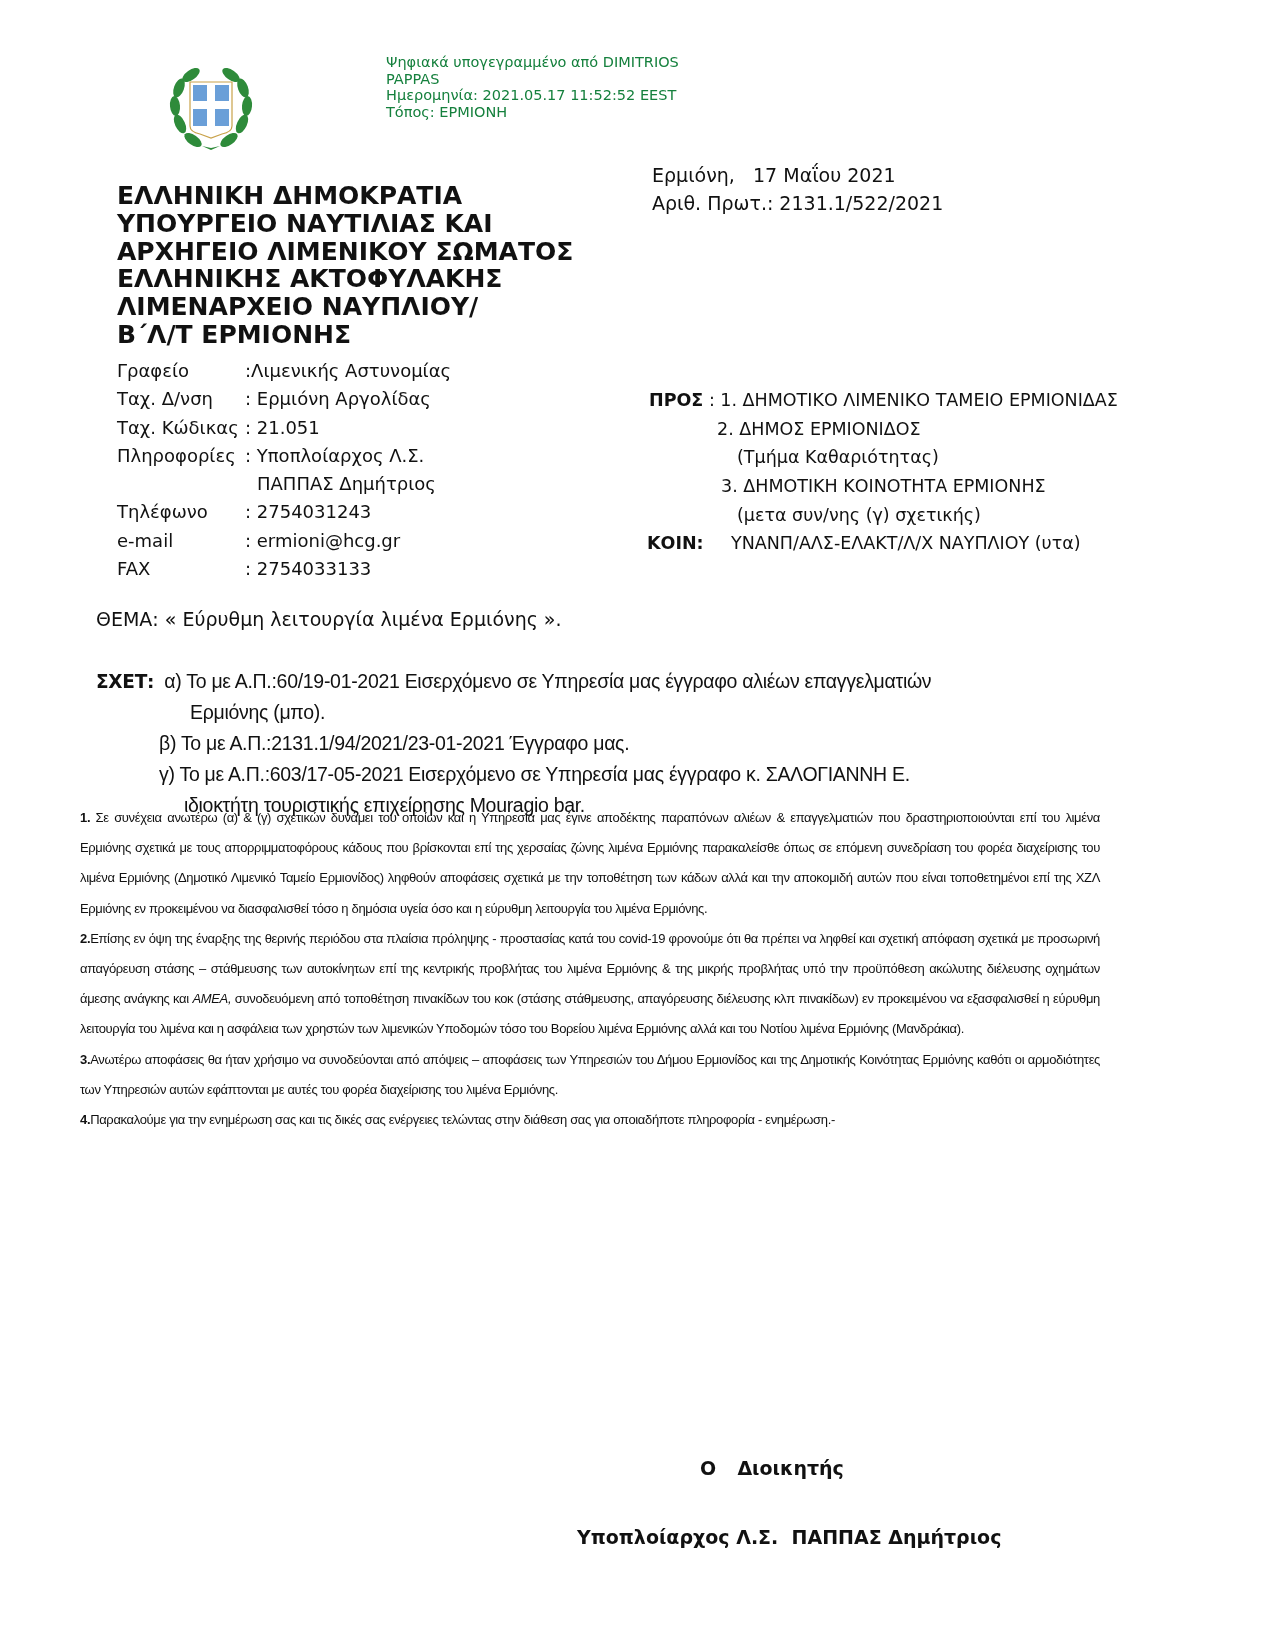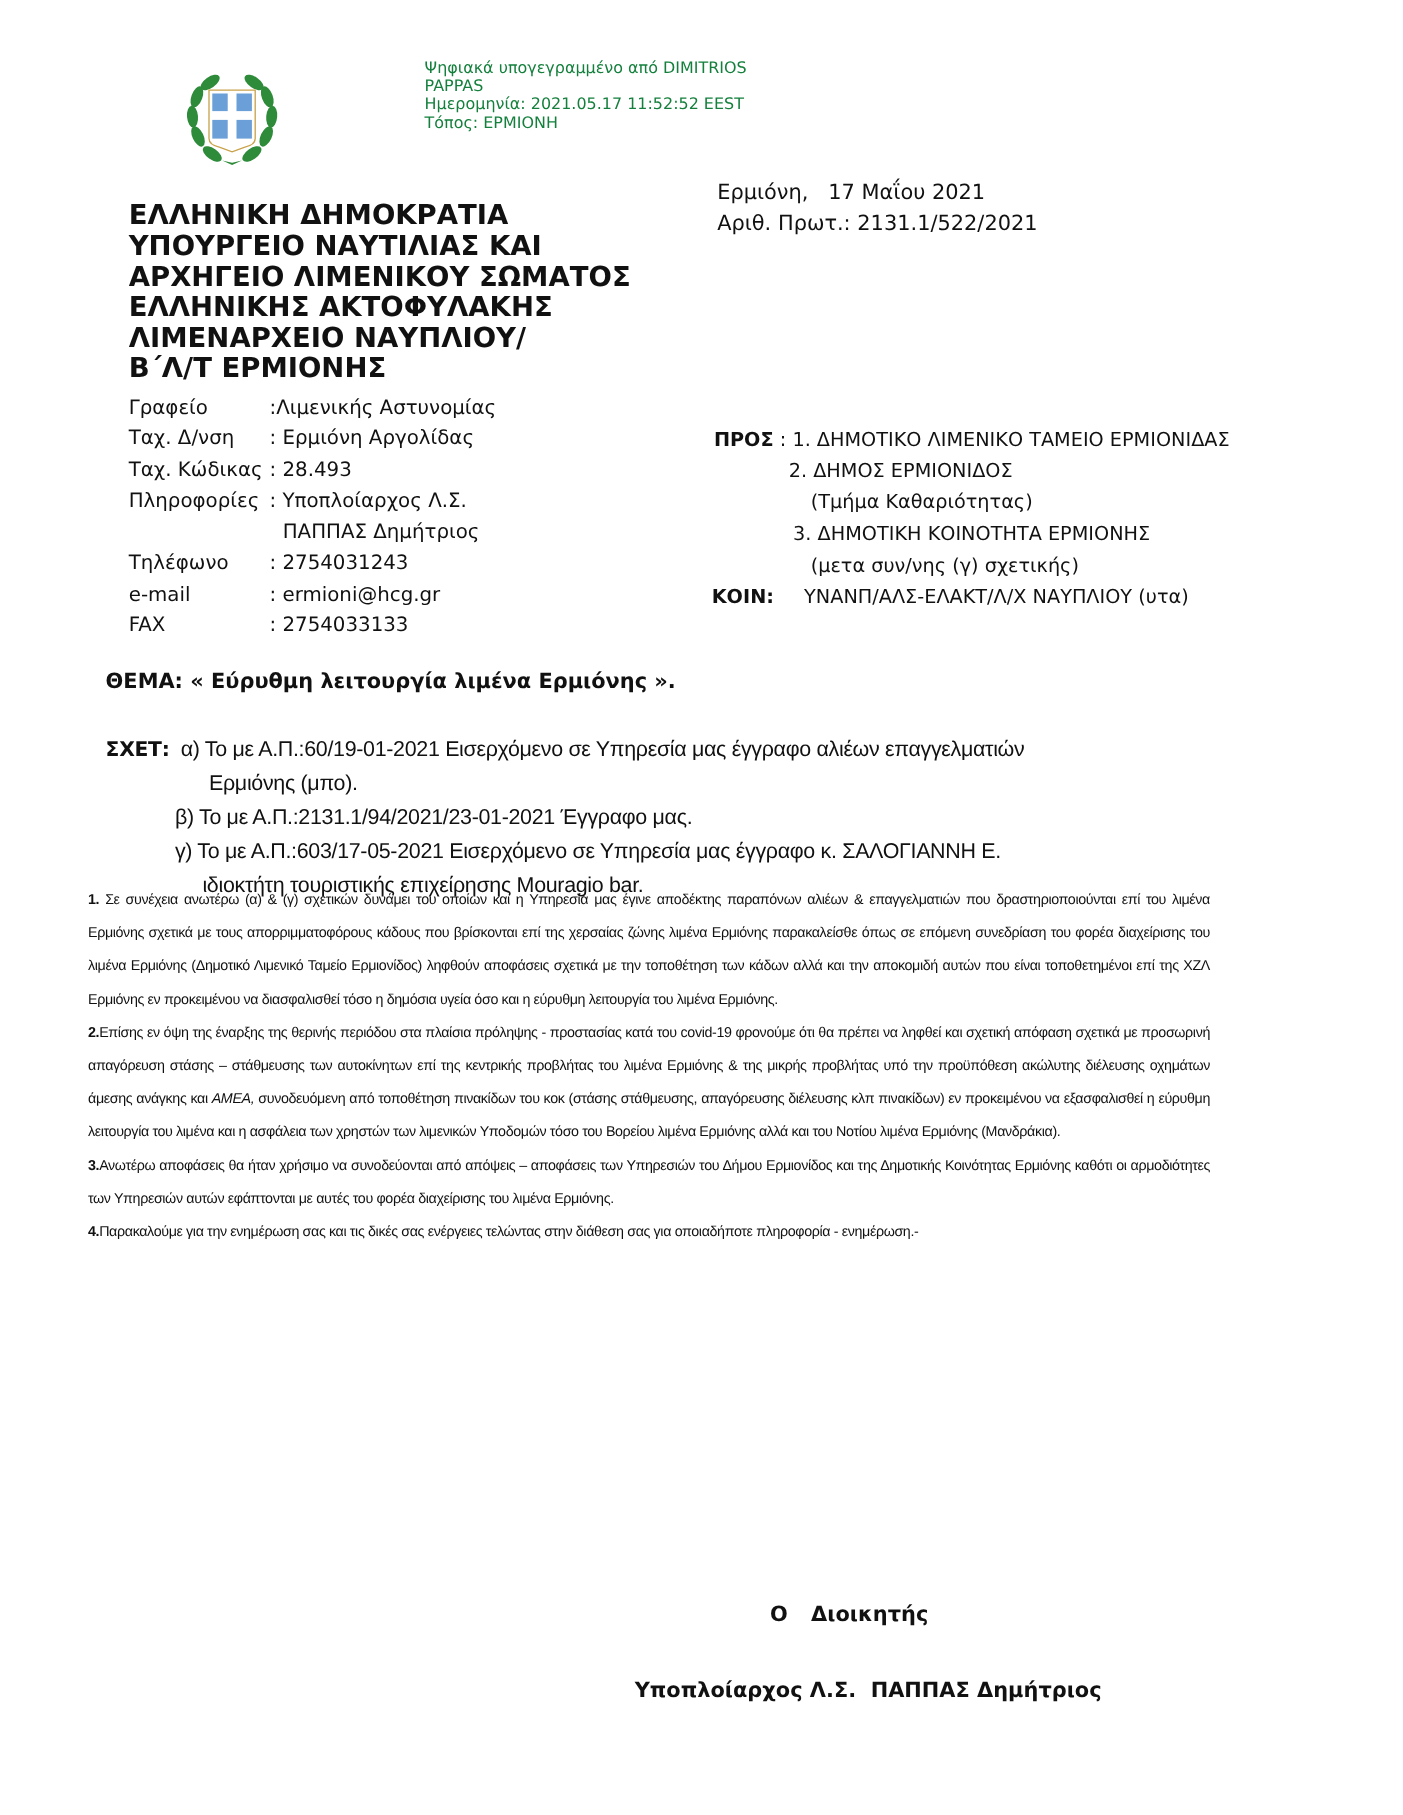--- a/index.html
+++ b/index.html
@@ -11,21 +11,21 @@
   .hdr { left: 117px; top: 162px; font-family: "DejaVu Sans", sans-serif; font-weight: bold; font-size: 25px; line-height: 27.8px; margin-top: 20px; }
   .info { left: 117px; top: 357px; font-family: "DejaVu Sans", sans-serif; font-size: 18px; line-height: 28.3px; }
   .info .row { position: relative; height: 28.3px; }
   .info .lbl { position: absolute; left: 0; }
   .info .val { position: absolute; left: 128px; }
   .info .row.sub .val { left: 140px; }
   .dateblk { left: 652px; top: 162px; font-family: "DejaVu Sans", sans-serif; font-size: 19px; line-height: 27.5px; }
   .pros { left: 649px; top: 386px; font-family: "DejaVu Sans", sans-serif; font-size: 17.5px; line-height: 28.7px; }
   .pros .row { position: relative; height: 28.7px; white-space: nowrap; }
   .bold { font-weight: bold; }
-  .thema { left: 96px; top: 608px; font-family: "DejaVu Sans", sans-serif; font-weight: bold; font-size: 19px; }
+  .thema { left: 96px; top: 608px; font-family: "DejaVu Sans", sans-serif; font-weight: normal; font-size: 19px; }
   .sxet { left: 96px; top: 666px; font-family: "Liberation Sans", sans-serif; font-size: 19.5px; line-height: 31px; letter-spacing: -0.3px; }
   .sxet .row { position: relative; height: 31px; white-space: nowrap; }
   .body { left: 80px; top: 803px; width: 1020px; font-family: "Liberation Sans", sans-serif; font-size: 13px; line-height: 30.2px; letter-spacing: -0.35px; }
   .body p { margin: 0; text-align: justify; text-align-last: left; }
   .body p.last { padding-left: 14px; text-indent: -14px; }
   .signer-title { left: 700px; top: 1447px; font-family: "DejaVu Sans", sans-serif; font-weight: bold; font-size: 19px; word-spacing: 4px; margin-top: 10px; }
   .signer-name { left: 577px; top: 1526px; font-family: "DejaVu Sans", sans-serif; font-weight: bold; font-size: 19px; }
   i { font-style: italic; }
 </style>
 </head>
@@ -76,21 +76,21 @@
   <div class="row">
       <span class="lbl">Γραφείο</span>
       <span class="val">:Λιμενικής Αστυνομίας</span>
     </div>
   <div class="row">
       <span class="lbl">Ταχ. Δ/νση</span>
       <span class="val">: Ερμιόνη Αργολίδας</span>
     </div>
   <div class="row">
       <span class="lbl">Ταχ. Κώδικας</span>
-      <span class="val">: 28.493</span>
+      <span class="val">: 21.051</span>
     </div>
   <div class="row">
       <span class="lbl">Πληροφορίες</span>
       <span class="val">: Υποπλοίαρχος Λ.Σ.</span>
     </div>
   <div class="row sub">
       <span class="lbl"></span>
       <span class="val">ΠΑΠΠΑΣ Δημήτριος</span>
     </div>
   <div class="row">

